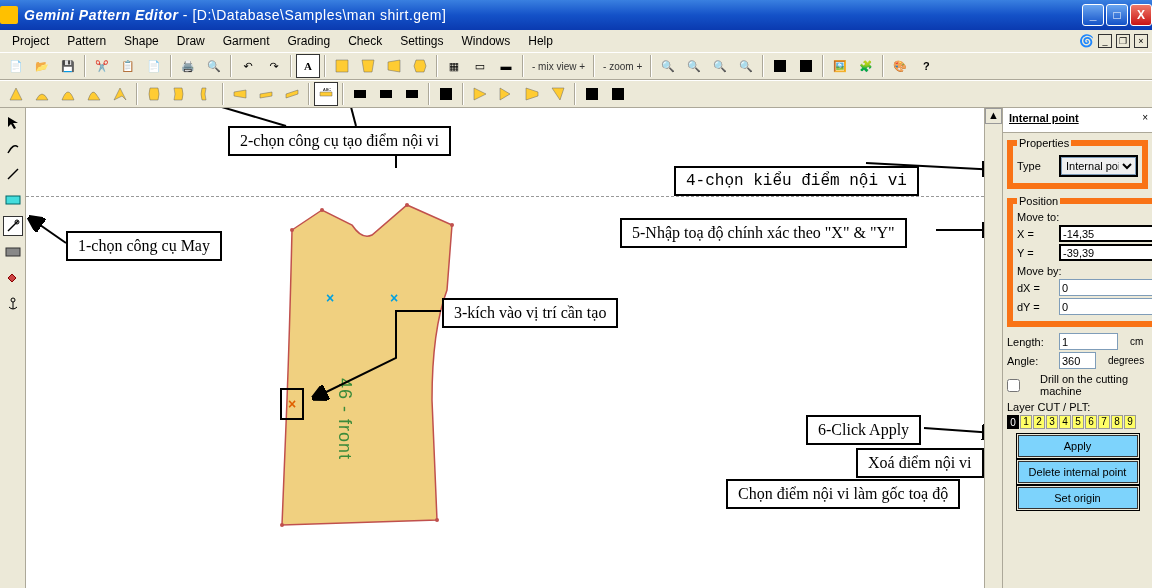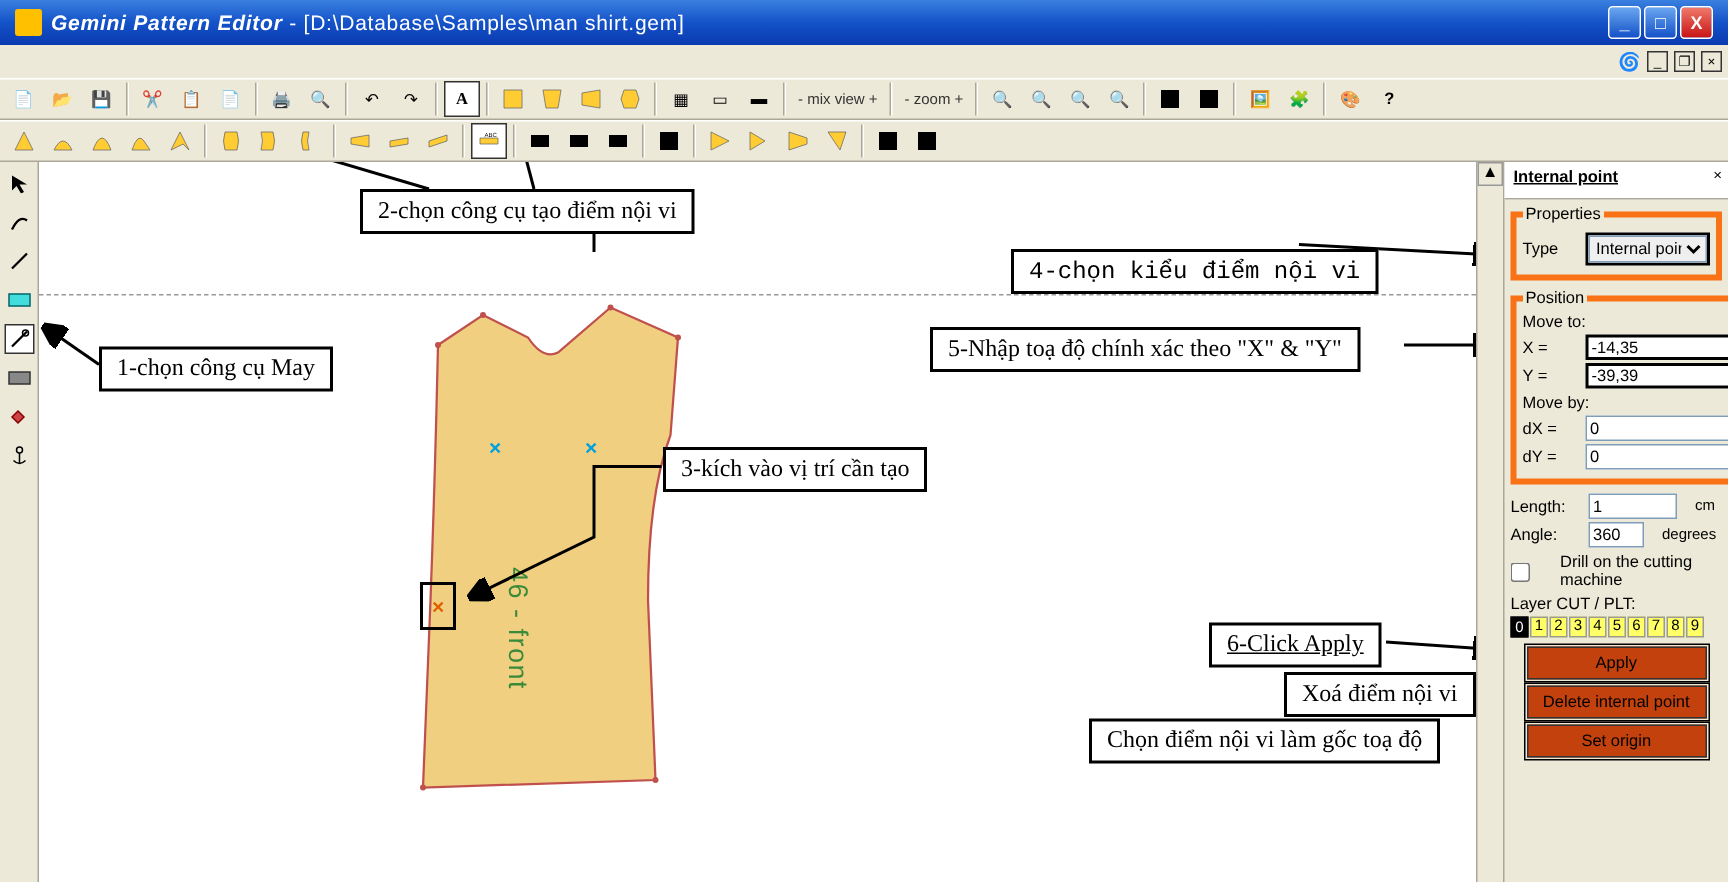--- a/index.html
+++ b/index.html
@@ -1,18 +1,18 @@
 <!DOCTYPE html>
 <html><head>
 <meta charset="utf-8">
 <style>
   * { box-sizing: border-box; margin: 0; padding: 0; }
   body { font-family: Tahoma, Arial, sans-serif; font-size: 11px; background: #ece9d8; width: 1152px; height: 588px; overflow: hidden; }
 
-  .titlebar { background: linear-gradient(to bottom, #3a80e0 0%, #1452c8 50%, #0a3ab0 100%); height: 30px; display: flex; align-items: center; padding: 0 10px; color: #fff; }
+  .titlebar { background: linear-gradient(to bottom, #3a80e0 0%, #1452c8 50%, #0a3ab0 100%); height: 30px; display: flex; align-items: center; padding: 0 0; color: #fff; }
   .titlebar .icon { width: 18px; height: 18px; background: #ffc000; border-radius: 2px; margin-right: 6px; display: inline-block; }
   .titlebar .title { font-weight: bold; font-size: 14px; letter-spacing: 0.5px; flex: 1; font-style: italic; }
   .titlebar .title .path { font-weight: normal; font-style: normal; }
   .winbtns { display: flex; gap: 2px; }
   .winbtn { width: 22px; height: 22px; border-radius: 3px; display: flex; align-items: center; justify-content: center; border: 1px solid #fff; font-weight: bold; color: #fff; font-size: 12px; }
   .winbtn.min, .winbtn.max { background: linear-gradient(to bottom, #6aa6f0, #1452c8); }
   .winbtn.close { background: linear-gradient(to bottom, #f07a6a, #c81414); }
 
   .menubar { height: 22px; background: #ece9d8; display: flex; align-items: center; padding: 0 4px; font-size: 12px; }
   .menubar .menu-left { display: flex; gap: 2px; }
@@ -36,34 +36,34 @@
   .piece { position: absolute; left: 236px; top: 92px; }
   .piece-label { position: absolute; left: 308px; top: 270px; writing-mode: vertical-rl; font-family: Arial; font-size: 18px; color: #3a8a3a; letter-spacing: 1px; }
   .internal-pt { position: absolute; color: #00a0e0; font-size: 14px; font-weight: bold; }
   .target-pt { position: absolute; left: 254px; top: 280px; color: #e06000; font-size: 14px; font-weight: bold; border: 2px solid #000; padding: 6px; background: transparent; }
 
   .scroll-right { width: 18px; background: #ece9d8; border-left: 1px solid #aca899; }
 
   .panel { width: 150px; background: #ece9d8; border-left: 1px solid #aca899; padding: 4px; font-size: 11px; position: relative; }
   .panel .panel-title { font-weight: bold; text-decoration: underline; padding: 4px 0 8px 6px; background: #fff; margin: -4px -4px 4px -4px; border-bottom: 1px solid #aca899; }
   .panel .close-x { position: absolute; right: 4px; top: 4px; font-size: 10px; }
-  .fieldset { border: 4px solid #f97316; padding: 4px; margin-bottom: 6px; }
+  .fieldset { border: 6px solid #f97316; padding: 4px; margin-bottom: 6px; }
   .fieldset legend { font-size: 11px; padding: 0 2px; }
   .field-row { display: flex; align-items: center; margin: 2px 0; gap: 12px; }
   .field-row .lbl { width: 30px; }
   .field-row input[type=text] { flex: 1; min-width: 0; height: 17px; font-size: 11px; border: 1px solid #7f9db9; background: #fff; padding: 0 2px; }
   .field-row .unit { width: 18px; font-size: 10px; }
   .field-row.bold-border input { border: 2px solid #000; }
   select { width: 100%; height: 18px; font-size: 11px; border: 1px solid #7f9db9; }
   .select-wrap { border: 2px solid #000; display: flex; }
   .checkbox-row { display: flex; align-items: center; gap: 20px; margin: 4px 0; }
   .layer-row { display: flex; gap: 1px; margin: 2px 0 6px 0; }
   .layer-cell { width: 12px; height: 14px; background: #ffff66; border: 1px solid #999; font-size: 10px; text-align: center; line-height: 12px; }
   .layer-cell.sel { background: #000; color: #fff; border: 2px solid #000; }
-  .panel-btn { display: block; width: 120px; height: 22px; margin: 4px auto; font-size: 11px; background: #c2410c; border: 1px solid #333; outline: 1px solid #000; outline-offset: 1px; }
+  .panel-btn { display: block; width: 120px; height: 22px; margin: 4px auto; font-size: 11px; background: #7dd3fc; border: 1px solid #333; outline: 1px solid #000; outline-offset: 1px; }
 
   
   .callout { position: absolute; border: 2px solid #000; background: #fff; padding: 4px 10px; font-family: "Times New Roman", serif; font-size: 16px; white-space: nowrap; z-index: 20; }
   .arrow-path { position: absolute; stroke: #000; stroke-width: 2; fill: none; z-index: 19; pointer-events: none; }
 
   svg.icon-svg { width: 16px; height: 16px; }
   .ic-yellow path, .ic-yellow polygon { fill: #ffcc33; stroke: #666; stroke-width: 0.5; }
 </style>
 </head>
 <body>
@@ -76,20 +76,32 @@
     <span class="path">[D:\Database\Samples\man shirt.gem]</span>
   </span>
   <div class="winbtns">
     <div class="winbtn min">_</div>
     <div class="winbtn max">□</div>
     <div class="winbtn close">X</div>
   </div>
 </div>
 
 <div class="menubar">
+  <div class="menu-left">
+    <div class="menu-item">Project</div>
+    <div class="menu-item">Pattern</div>
+    <div class="menu-item">Shape</div>
+    <div class="menu-item">Draw</div>
+    <div class="menu-item">Garment</div>
+    <div class="menu-item">Grading</div>
+    <div class="menu-item">Check</div>
+    <div class="menu-item">Settings</div>
+    <div class="menu-item">Windows</div>
+    <div class="menu-item">Help</div>
+  </div>
   <div class="menu-right">
     <span>🌀</span>
     <div class="mdi-btn">_</div>
     <div class="mdi-btn">❐</div>
     <div class="mdi-btn">×</div>
   </div>
 </div>
 
 <div class="toolbar-row">
   <div class="tb-btn">📄</div>
@@ -347,25 +359,25 @@
       <circle cx="20" cy="325" r="2" fill="#c0504d"></circle>
     </svg>
 
     <span class="internal-pt" style="left:300px; top:182px;">×</span>
     <span class="internal-pt" style="left:364px; top:182px;">×</span>
     <span class="target-pt">×</span>
 
     <div class="piece-label">46 - front</div>
 
     <div class="callout" style="left:40px; top:123px;">1-chọn công cụ May</div>
-    <div class="callout" style="left:214px; top:18px;text-align:center;">2-chọn công cụ tạo điểm nội vi</div>
+    <div class="callout" style="left:202px; top:18px;text-align:center;">2-chọn công cụ tạo điểm nội vi</div>
     <div class="callout" style="left:416px; top:190px;">3-kích vào vị trí cần tạo</div>
     <div class="callout" style="left:648px; top:58px;font-family:Liberation Mono, monospace;">4-chọn kiểu điểm nội vi</div>
     <div class="callout" style="left:594px; top:110px;">5-Nhập toạ độ chính xác theo "X" &amp; "Y"</div>
-    <div class="callout" style="left:780px; top:307px;text-decoration:underline;">6-Click Apply</div>
+    <div class="callout" style="left:780px; top:307px;">6-Click Apply</div>
     <div class="callout" style="left:830px; top:340px;">Xoá điểm nội vi</div>
     <div class="callout" style="left:700px; top:371px;">Chọn điểm nội vi làm gốc toạ độ</div>
 
     <svg class="arrow-path" style="left:0; top:0;" width="980" height="480">
       <defs>
           <marker id="ah" markerWidth="8" markerHeight="8" refX="7" refY="4" orient="auto">
             <polygon points="0,0 8,4 0,8" fill="#000"></polygon>
           </marker>
         </defs>
 

